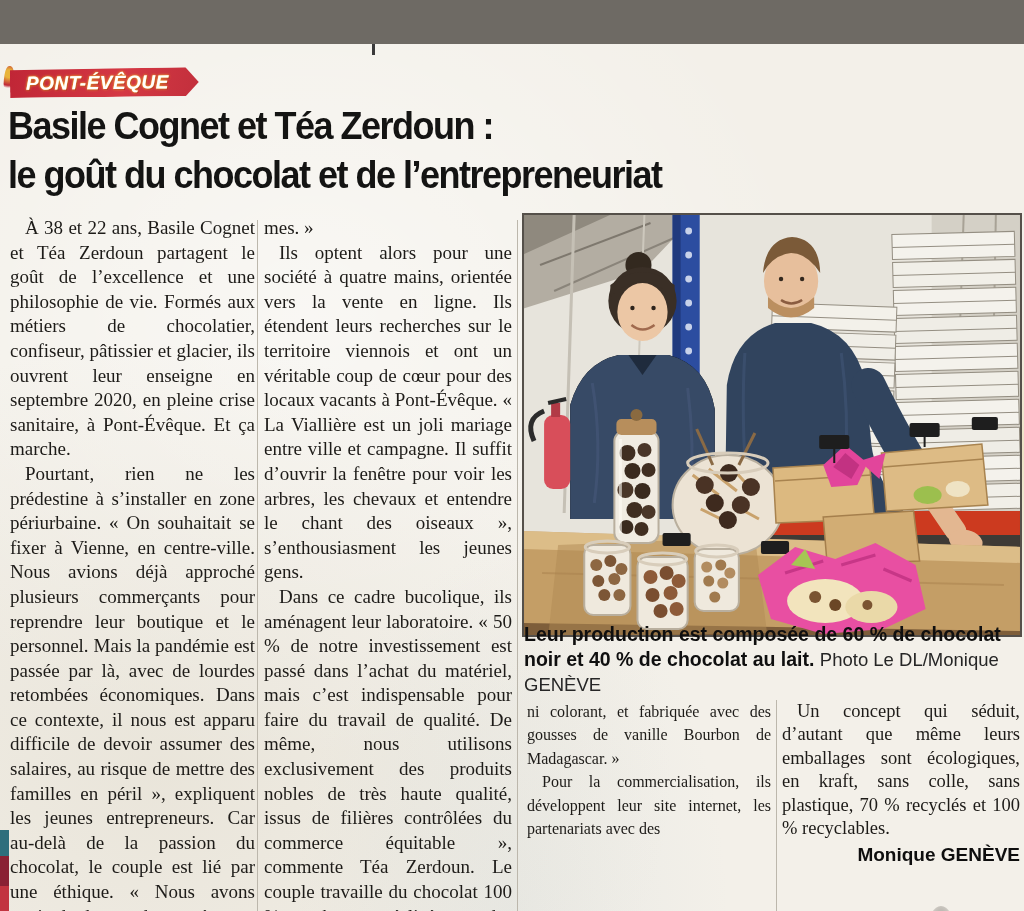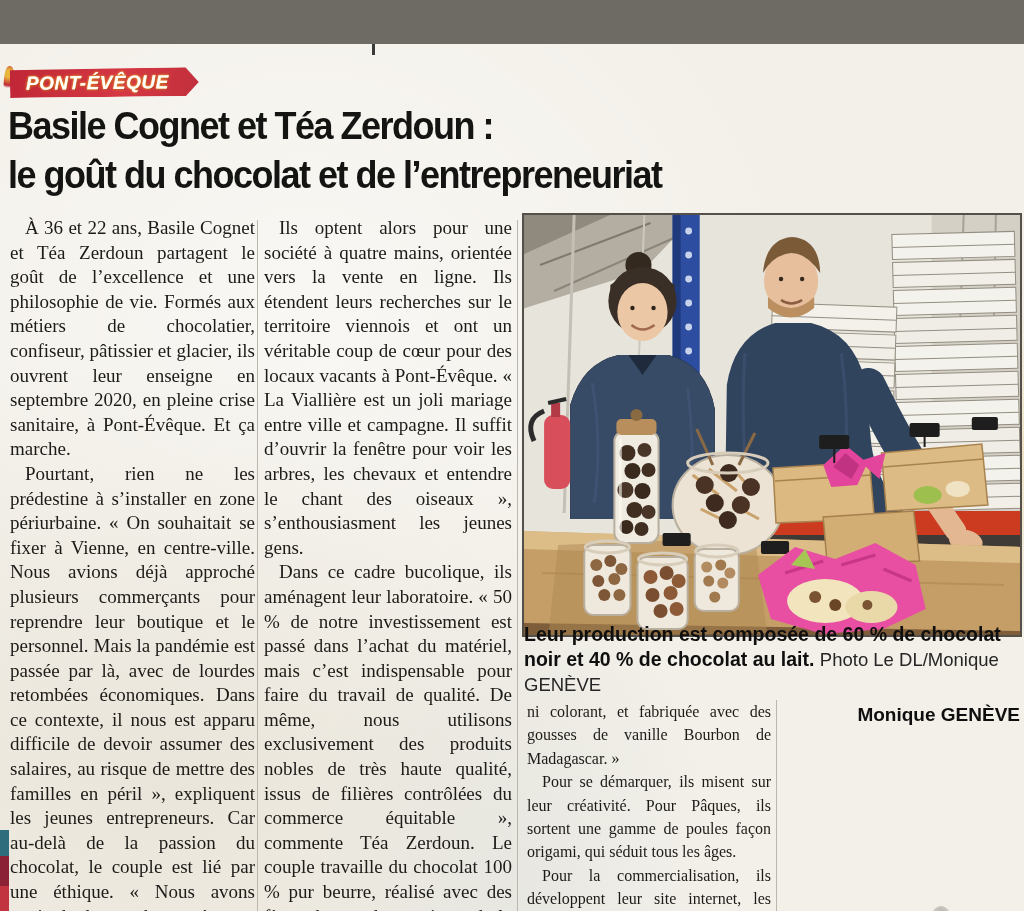--- a/index.html
+++ b/index.html
@@ -86,25 +86,26 @@
   <h1 class="headline">
     <span class="hl-line">Basile Cognet et Téa Zerdoun :</span>
     <span class="hl-line">le goût du chocolat et de l’entrepreneuriat</span>
   </h1>
 
   <div class="rule rule-1"></div>
   <div class="rule rule-2"></div>
   <div class="rule rule-3"></div>
 
   <div class="col col1">
-    <p class="indent">À 36 et 22 ans, Basile Cognet et Téa Zerdoun partagent le goût de l’excellence et une philosophie de vie. Formés aux métiers de chocolatier, confiseur, pâtissier et glacier, ils ouvrent leur enseigne en septembre 2020, en pleine crise sanitaire, à Pont-Évêque. Et ça marche.</p>
+    <p class="indent">À 38 et 22 ans, Basile Cognet et Téa Zerdoun partagent le goût de l’excellence et une philosophie de vie. Formés aux métiers de chocolatier, confiseur, pâtissier et glacier, ils ouvrent leur enseigne en septembre 2020, en pleine crise sanitaire, à Pont-Évêque. Et ça marche.</p>
     <p class="indent">Pourtant, rien ne les prédestine à s’installer en zone périurbaine. « On souhaitait se fixer à Vienne, en centre-ville. Nous avions déjà approché plusieurs commerçants pour reprendre leur boutique et le personnel. Mais la pandémie est passée par là, avec de lourdes retombées économiques. Dans ce contexte, il nous est apparu difficile de devoir assumer des salaires, au risque de mettre des familles en péril », expliquent les jeunes entrepreneurs. Car au-delà de la passion du chocolat, le couple est lié par une éthique. « Nous avons envie de donner du sens à notre métier, dans un cercle vertueux. L’entreprise est à notre image, respectueuse de la nature et des hom-</p>
   </div>
 
   <div class="col col2">
+    <p>mes. »</p>
     <p class="indent">Ils optent alors pour une société à quatre mains, orientée vers la vente en ligne. Ils étendent leurs recherches sur le territoire viennois et ont un véritable coup de cœur pour des locaux vacants à Pont-Évêque. « La Viallière est un joli mariage entre ville et campagne. Il suffit d’ouvrir la fenêtre pour voir les arbres, les chevaux et entendre le chant des oiseaux », s’enthousiasment les jeunes gens.</p>
     <p class="indent">Dans ce cadre bucolique, ils aménagent leur laboratoire. « 50 % de notre investissement est passé dans l’achat du matériel, mais c’est indispensable pour faire du travail de qualité. De même, nous utilisons exclusivement des produits nobles de très haute qualité, issus de filières contrôlées du commerce équitable », commente Téa Zerdoun. Le couple travaille du chocolat 100 % pur beurre, réalisé avec des fèves de grands crus issus de la ligne équatoriale. « Notre production est artisanale, sans soja, sans conservateur,</p>
   </div>
 
   <figure class="photo-fig">
     <svg viewBox="0 0 498 424" preserveAspectRatio="none" aria-hidden="true">
 
       <rect width="498" height="424" fill="#e7e4dc"></rect>
       <polygon points="0,0 175,0 120,58 0,96" fill="#b3ada2"></polygon>
       <polygon points="0,0 92,0 0,42" fill="#8f897e"></polygon>
@@ -325,25 +326,25 @@
     </svg>
   </figure>
 
   <figcaption class="caption">
     <span class="cap-bold">Leur production est composée de 60 % de chocolat noir et 40 % de chocolat au lait.</span>
     <span class="cap-credit">Photo Le DL/Monique GENÈVE</span>
   </figcaption>
 
   <div class="col col3">
     <p>ni colorant, et fabriquée avec des gousses de vanille Bourbon de Madagascar. »</p>
-    <p class="indent">Pour se démarquer, ils misent sur leur créativité. Pour Pâques, ils sortent une gamme de poules façon origami, qui séduit tous les âges.</p>
     <p class="indent">Pour la commercialisation, ils développent leur site internet, les partenariats avec des</p>
   </div>
 
   <div class="col col4">
+    <p class="indent">Un concept qui séduit, d’autant que même leurs emballages sont écologiques, en kraft, sans colle, sans plastique, 70 % recyclés et 100 % recyclables.</p>
     <div class="byline">Monique GENÈVE</div>
   </div>
 
   <div class="regmarks">
     <div class="rm-teal"></div>
       <div class="rm-maroon"></div>
       <div class="rm-red"></div>
     <div class="rm-yellow"></div>
       <div class="rm-black"></div>
   </div>

